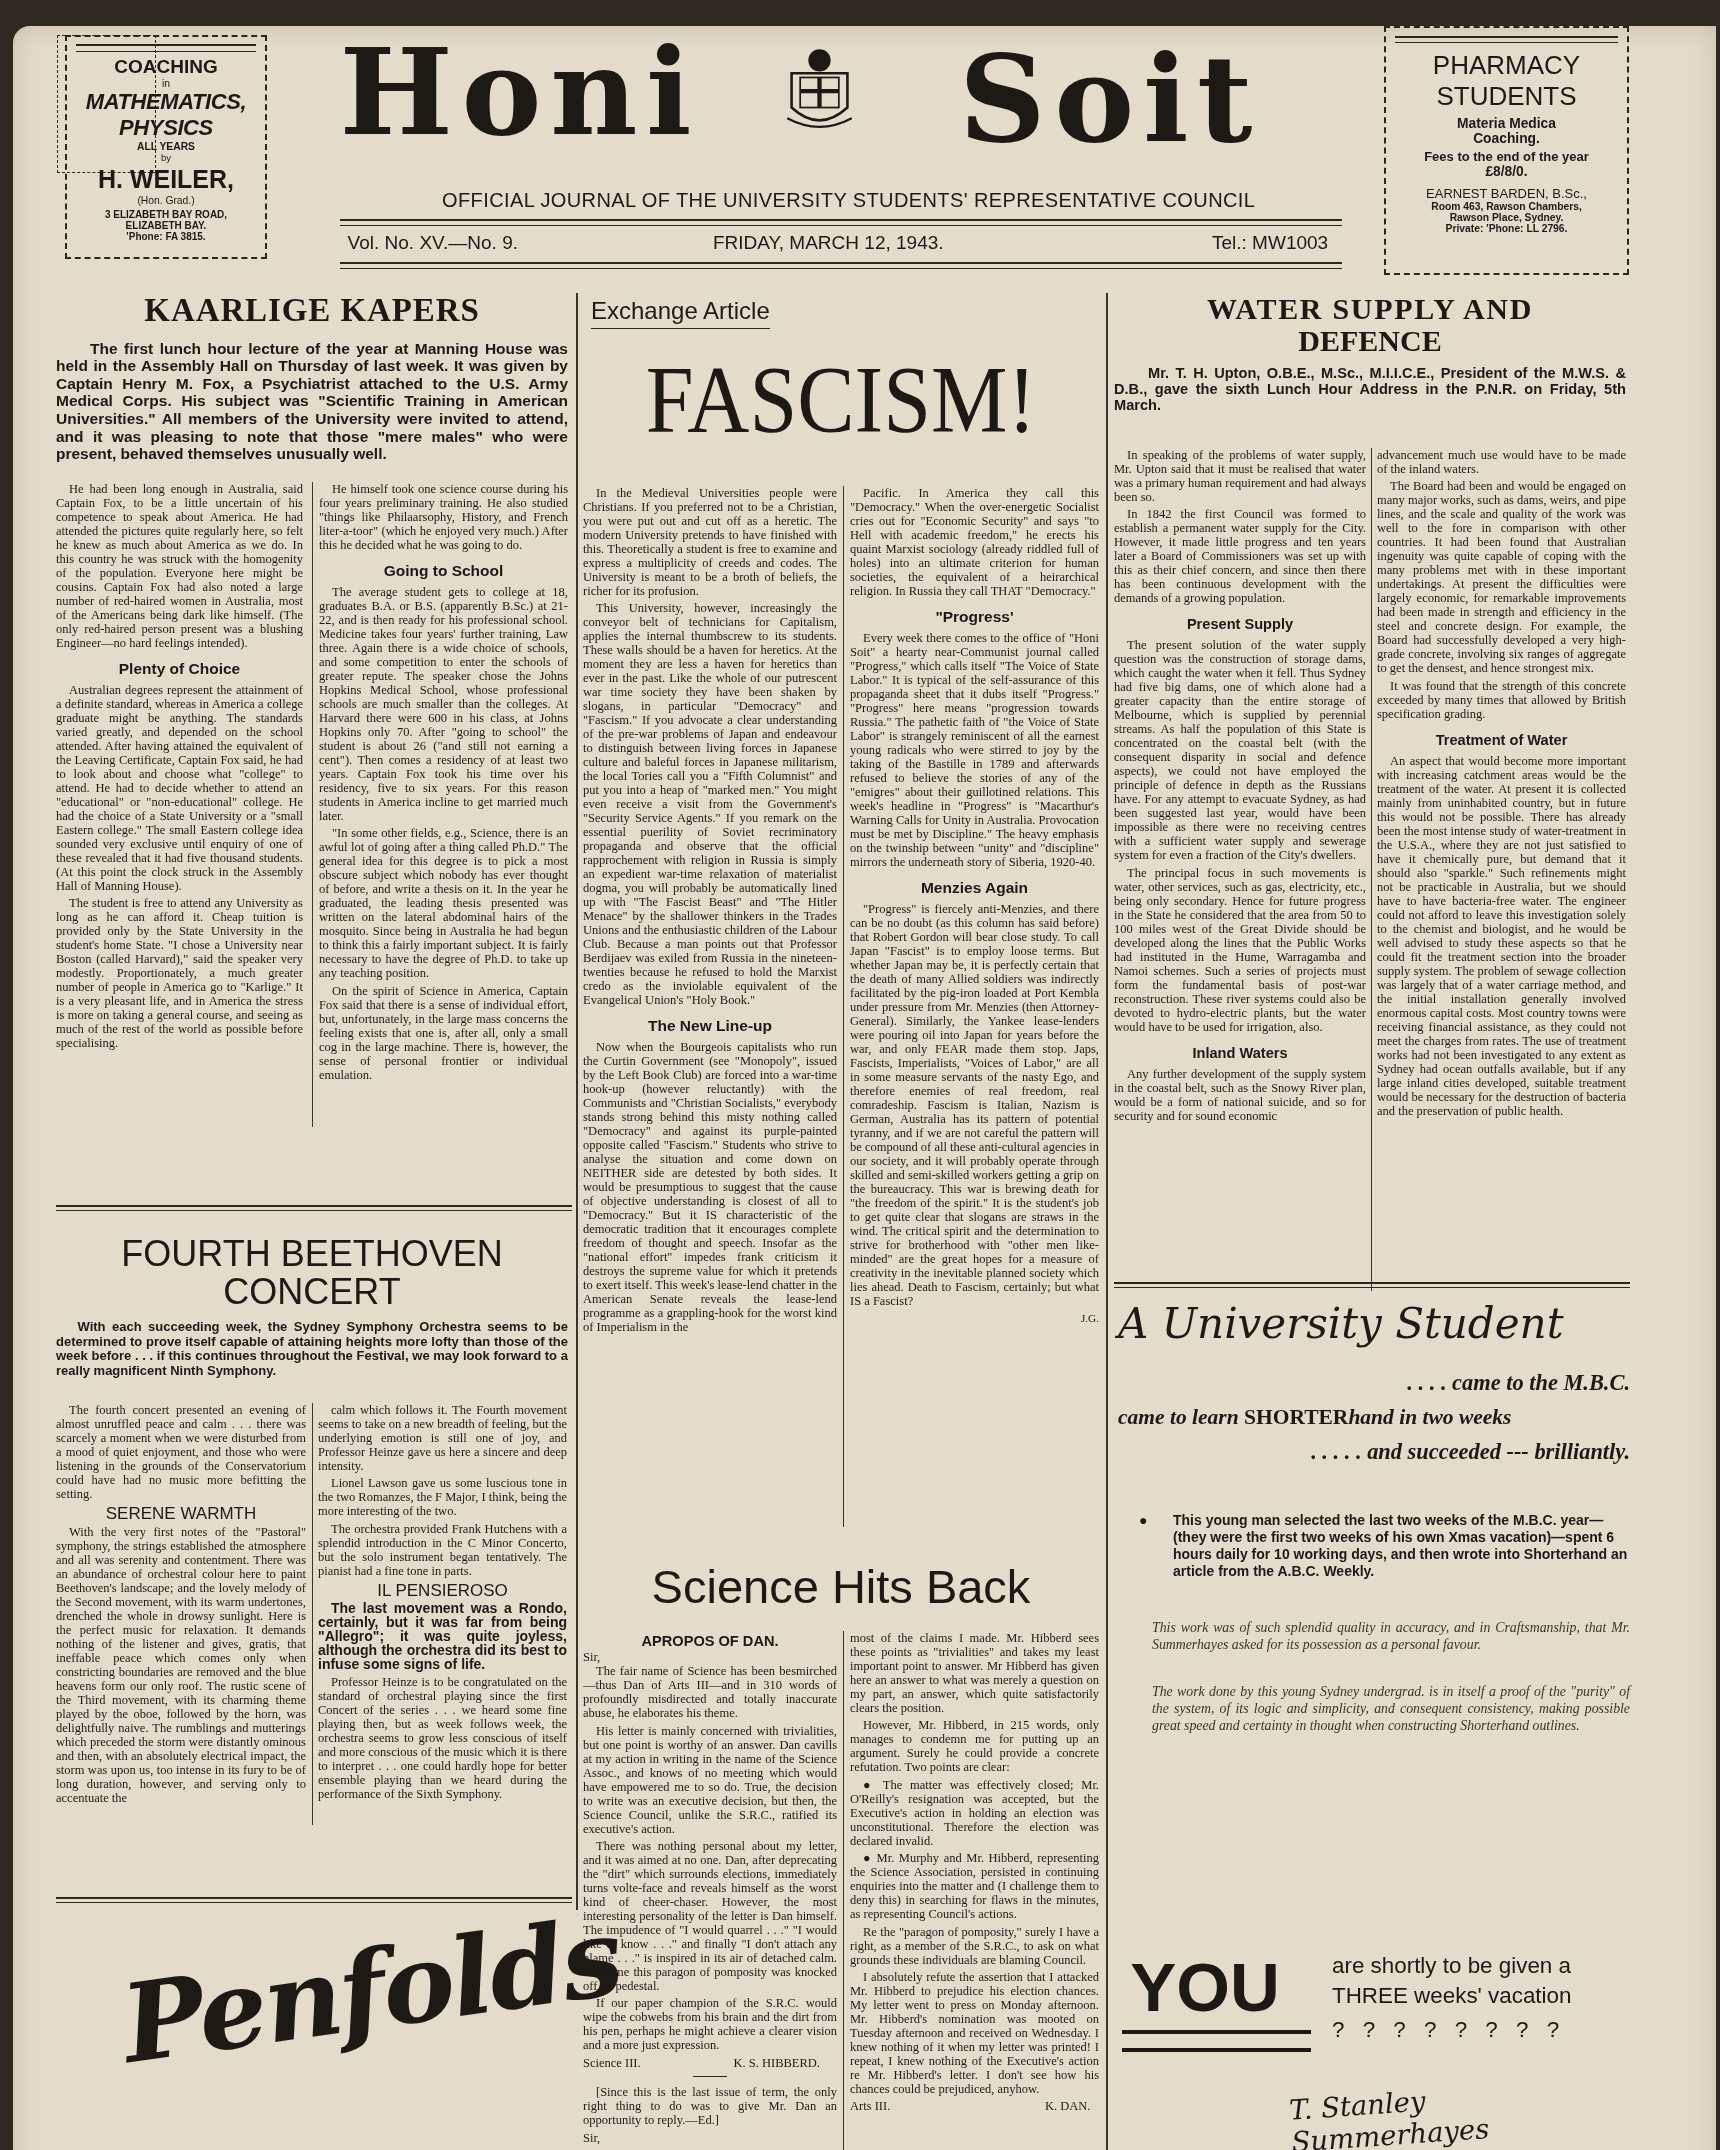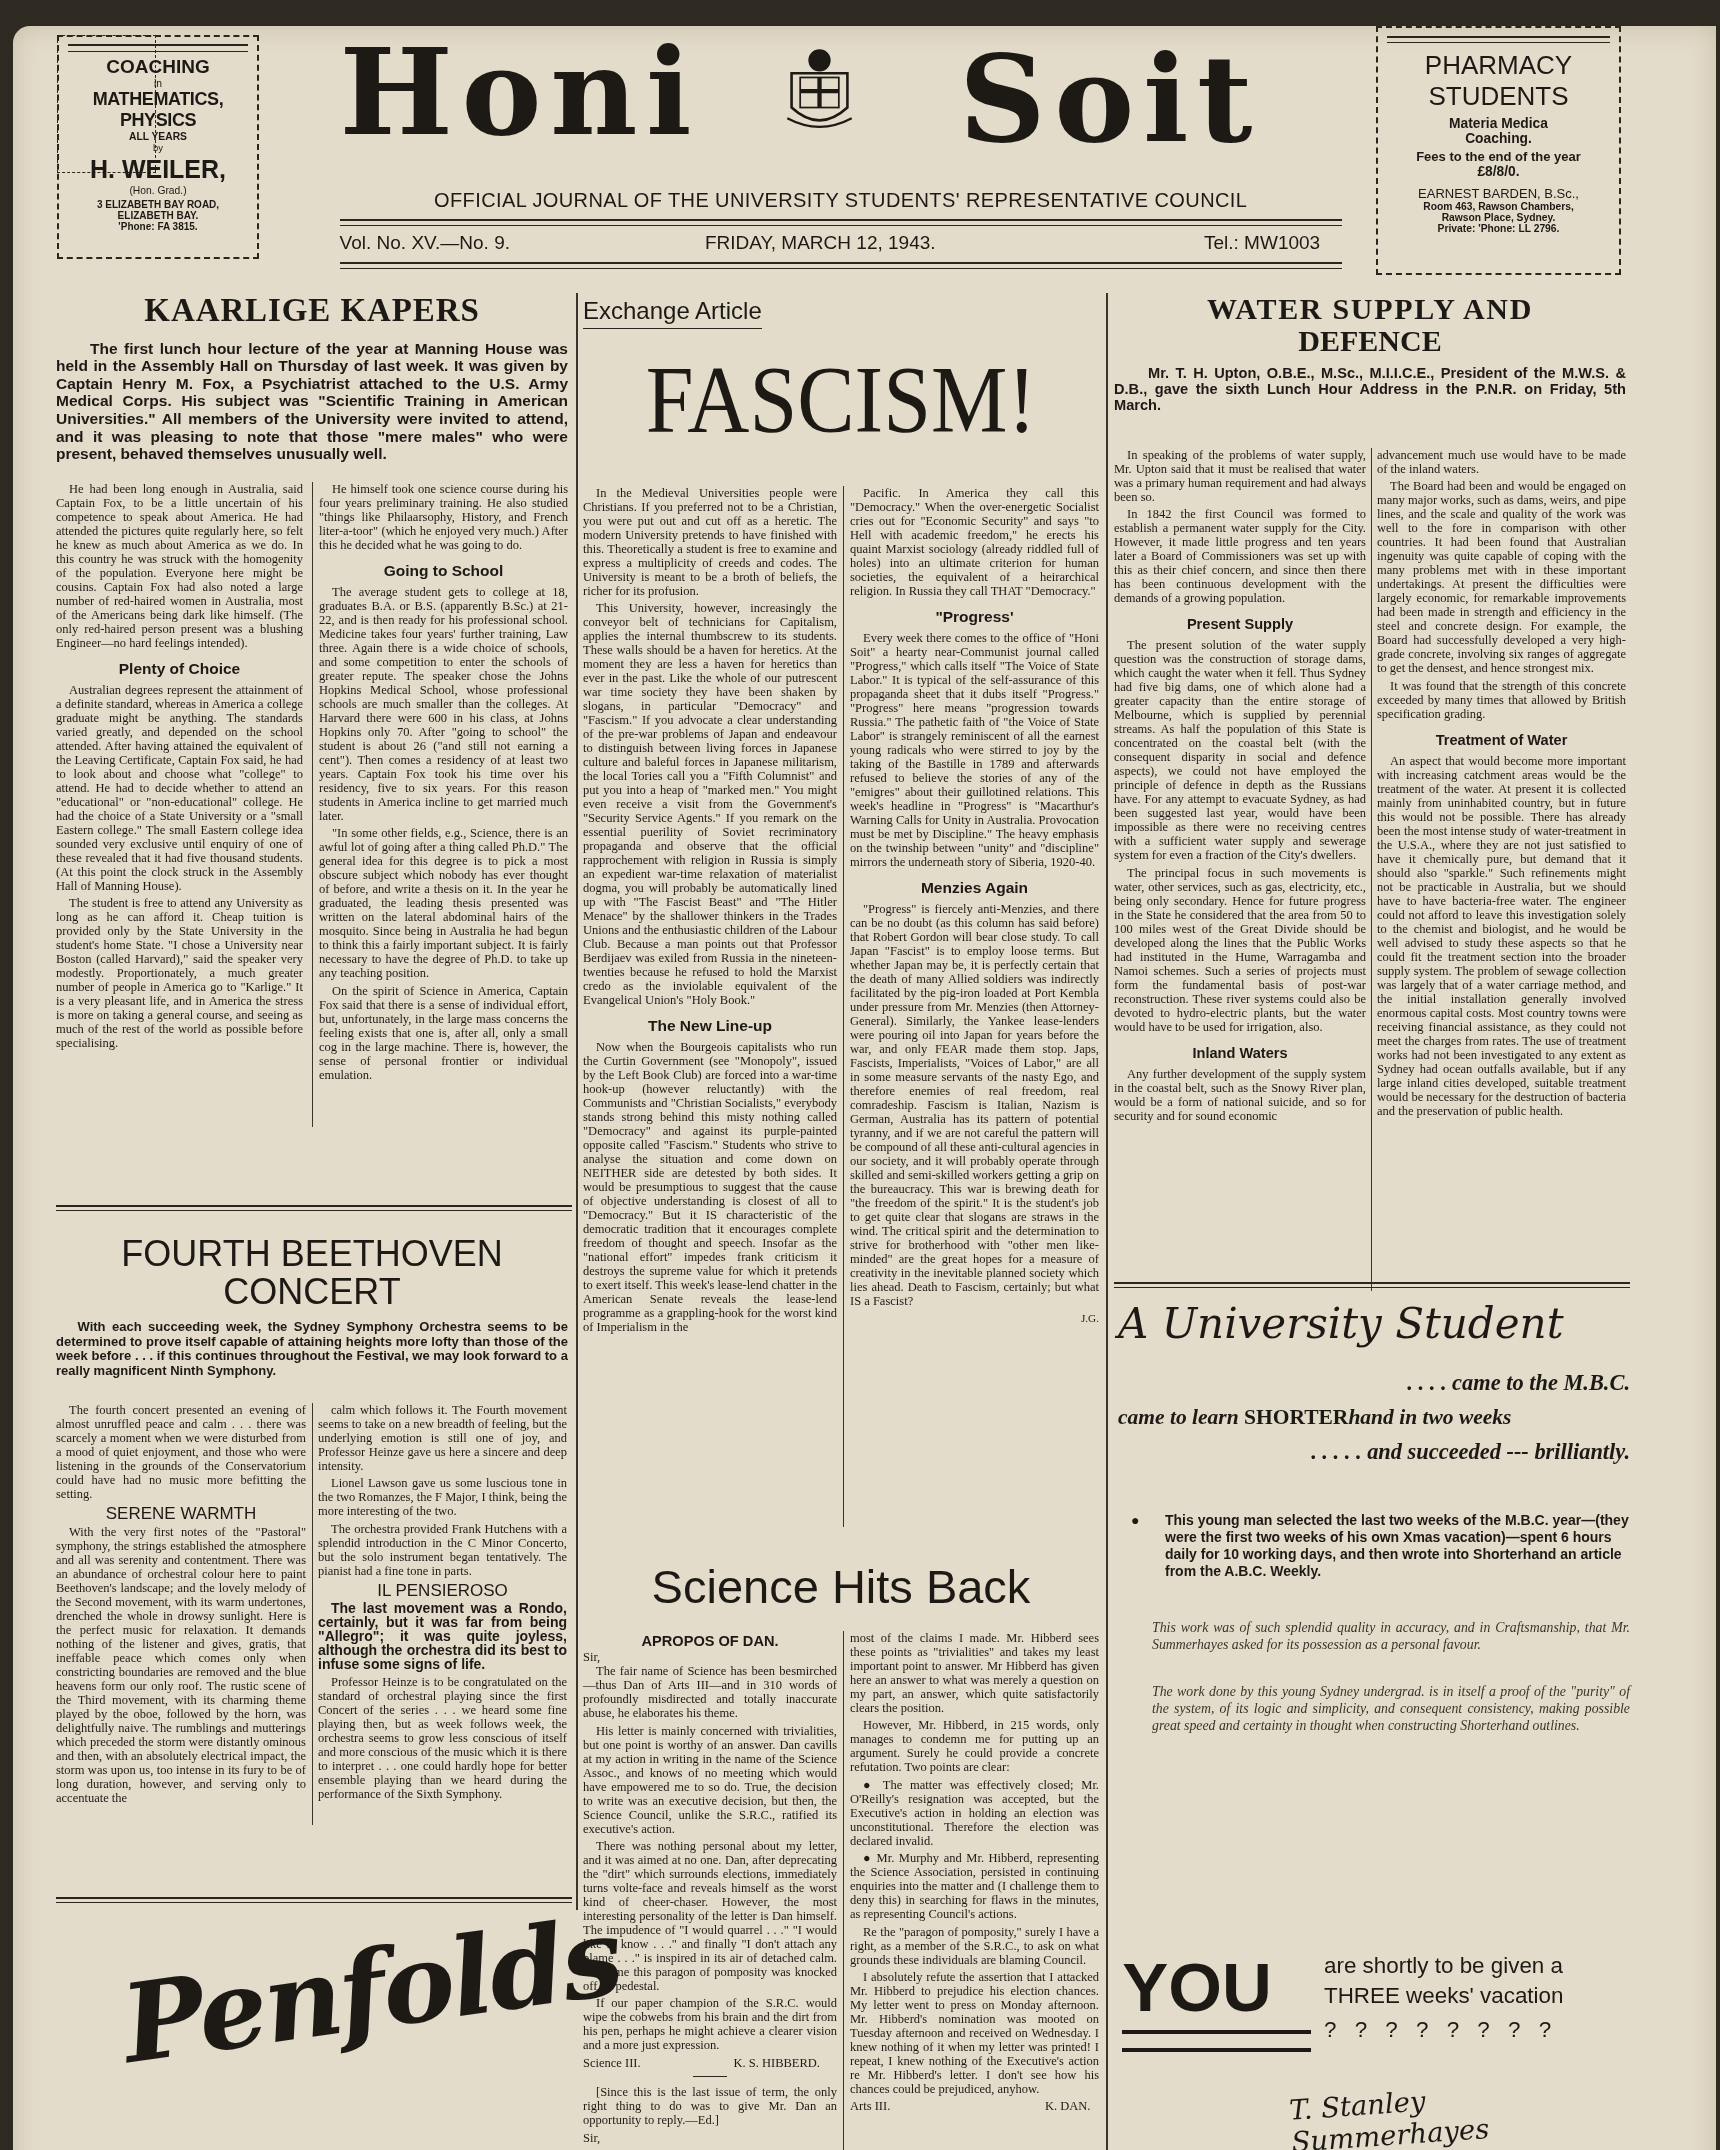--- a/index.html
+++ b/index.html
@@ -14,21 +14,21 @@
     background:#e3dccb;
     border-radius:17px 0 0 0;
     box-shadow: inset 0 0 26px rgba(120,100,60,0.25);
   }
   .abs { position:absolute; }
   .dashbox {
     border:2.2px dashed #2a251d; padding:7.7px; box-sizing:border-box;
     text-align:center;
   }
   .dashbox .rule { height:4.3px; border-top:2.2px solid #2a251d; border-bottom:1.3px solid #2a251d; margin:1.7px 0; }
-  .sans { font-family:"Liberation Sans", sans-serif; }
+  .sans { font-family:"Liberation Sans", sans-serif;margin-left:8px; }
   .masthead-title {
     font-family:"DejaVu Serif", serif; font-weight:bold; font-size:120px; line-height:1;
     letter-spacing:8.6px;
   }
   .double-rule { border-top:2.6px solid #2a251d; border-bottom:1.7px solid #2a251d; height:3.4px; }
   .vrule { position:absolute; width:1.7px; background:#3a342a; }
   .hrule2 { position:absolute; border-top:2.2px solid #2a251d; border-bottom:1.3px solid #2a251d; height:2.6px; }
   .col { position:absolute; font-size:13px; line-height:15.5px; text-align:justify; }
   .col p { margin:0 0 3.4px 0; text-indent:13px; }
   .subhead { font-family:"Liberation Sans", sans-serif; font-weight:bold; font-size:17px; text-align:center; margin:12px 0 6.9px; }
@@ -39,21 +39,21 @@
 <body>
 
 <div class="page">
 
   <div class="abs dashbox" style="left:44px; top:8.6px; width:99px; height:138px; padding:2.6px; border-width:1.3px;">
   </div>
   <div class="abs dashbox sans" style="left:44px; top:8.6px; width:202px; height:224px; padding:6px 8.6px;">
     <div class="rule"></div>
     <div style="font-weight:bold; font-size:19px; margin-top:4.3px;">COACHING</div>
     <div style="font-size:10.3px;">in</div>
-    <div style="font-size:18px; font-weight:bold; letter-spacing:-0.4px;">MATHEMATICS, PHYSICS</div>
+    <div style="font-size:22px; font-weight:bold; letter-spacing:-0.4px;font-style:italic;">MATHEMATICS, PHYSICS</div>
     <div style="font-size:10.3px; font-weight:bold;">ALL YEARS</div>
     <div style="font-size:9.5px;">by</div>
     <div style="font-size:25px; font-weight:bold; margin:1.7px 0;">H. WEILER,</div>
     <div style="font-size:10.3px;">(Hon. Grad.)</div>
     <div style="font-size:10px; font-weight:bold; margin-top:2.6px;">3 ELIZABETH BAY ROAD,</div>
     <div style="font-size:10px; font-weight:bold;">ELIZABETH BAY.</div>
     <div style="font-size:10px; font-weight:bold;">'Phone: FA 3815.</div>
   </div>
 
   <div class="abs" style="left:318px; top:4.3px; width:1050px; height:241px;">

